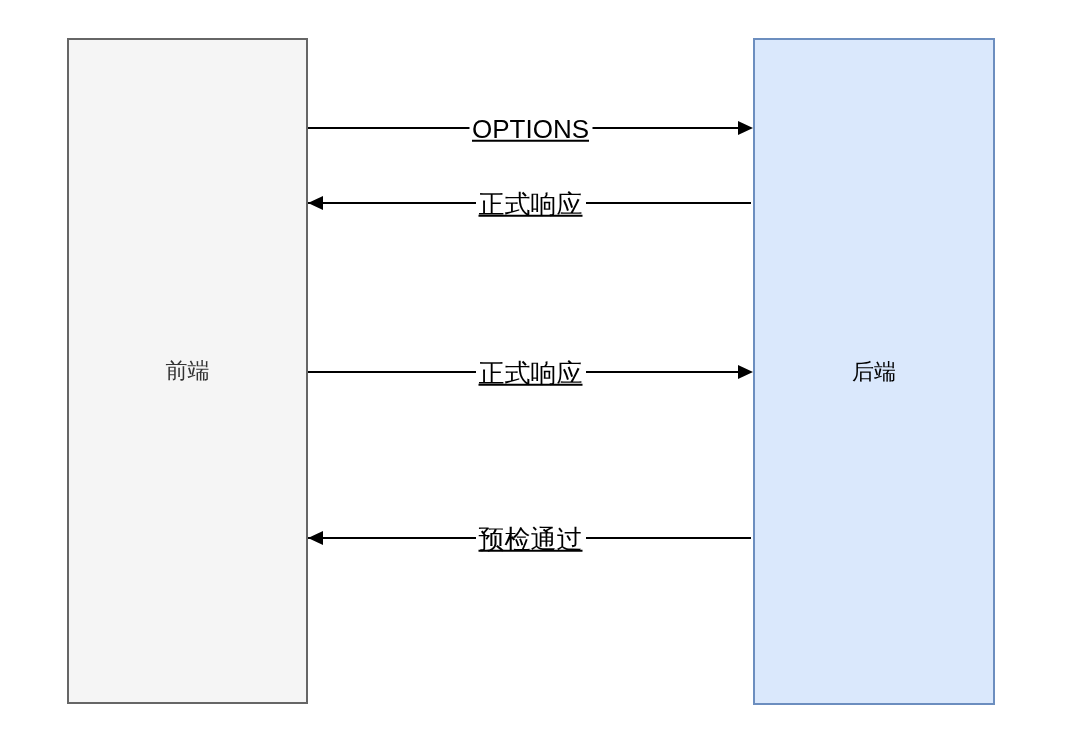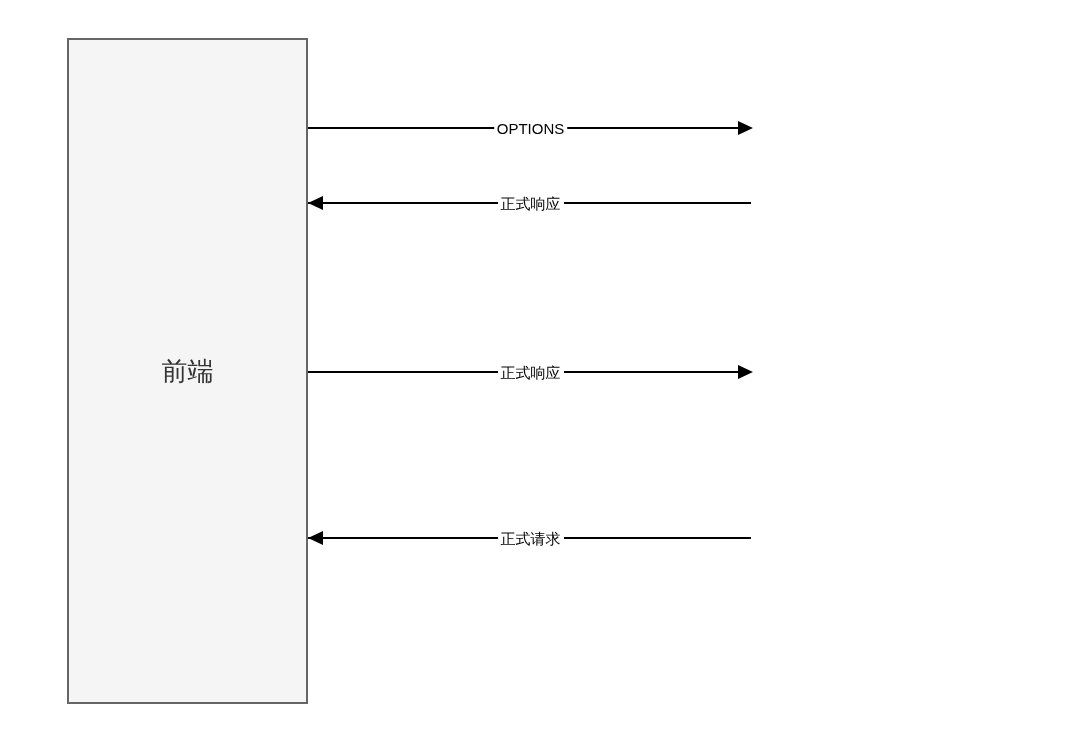--- a/index.html
+++ b/index.html
@@ -10,21 +10,21 @@
     background: #ffffff;
     font-family: "Liberation Sans", "DejaVu Sans", sans-serif;
     overflow: hidden;
   }
   .node {
     position: absolute;
     display: flex;
     align-items: center;
     justify-content: center;
     box-sizing: border-box;
-    font-size: 26px;
+    font-size: 22px;
   }
   .node-frontend {
     left: 67px; top: 38px; width: 241px; height: 666px;
     background: var(--frontend-fill, #f5f5f5);
     border: 2px solid var(--frontend-border, #666666);
     color: var(--frontend-text, #333333);
   }
   .node-backend {
     left: 753px; top: 38px; width: 242px; height: 667px;
     background: var(--backend-fill, #dae8fc);
@@ -57,35 +57,39 @@
   .arrow.dir-left .head {
     left: 0;
     border-right: 15px solid var(--arrow-color, #000000);
   }
   .arrow .arrow-label {
     position: absolute;
     left: 50%; top: 1px;
     transform: translate(-50%, -50%);
     background: #ffffff;
     padding: 1px 3px;
-    font-size: 15px;
+    font-size: 26px;
     color: var(--arrow-color, #000000);
     white-space: nowrap;
     line-height: 1.25;
+    text-decoration: underline;
   }
 </style>
 </head>
 <body>
 
 <div class="canvas">
 
   <div class="node node-frontend">
     <span>前端</span>
   </div>
 
+  <div class="node node-backend">
+    <span>后端</span>
+  </div>
 
   <div class="arrow dir-right" style="top:128px">
     <div class="line"></div>
     <div class="head"></div>
     <div class="arrow-label">OPTIONS</div>
   </div>
 
   <div class="arrow dir-left" style="top:203px">
     <div class="line"></div>
     <div class="head"></div>
@@ -94,16 +98,16 @@
 
   <div class="arrow dir-right" style="top:372px">
     <div class="line"></div>
     <div class="head"></div>
     <div class="arrow-label">正式响应</div>
   </div>
 
   <div class="arrow dir-left" style="top:538px">
     <div class="line"></div>
     <div class="head"></div>
-    <div class="arrow-label">正式请求</div>
+    <div class="arrow-label">预检通过</div>
   </div>
 
 </div>
 
 </body></html>

